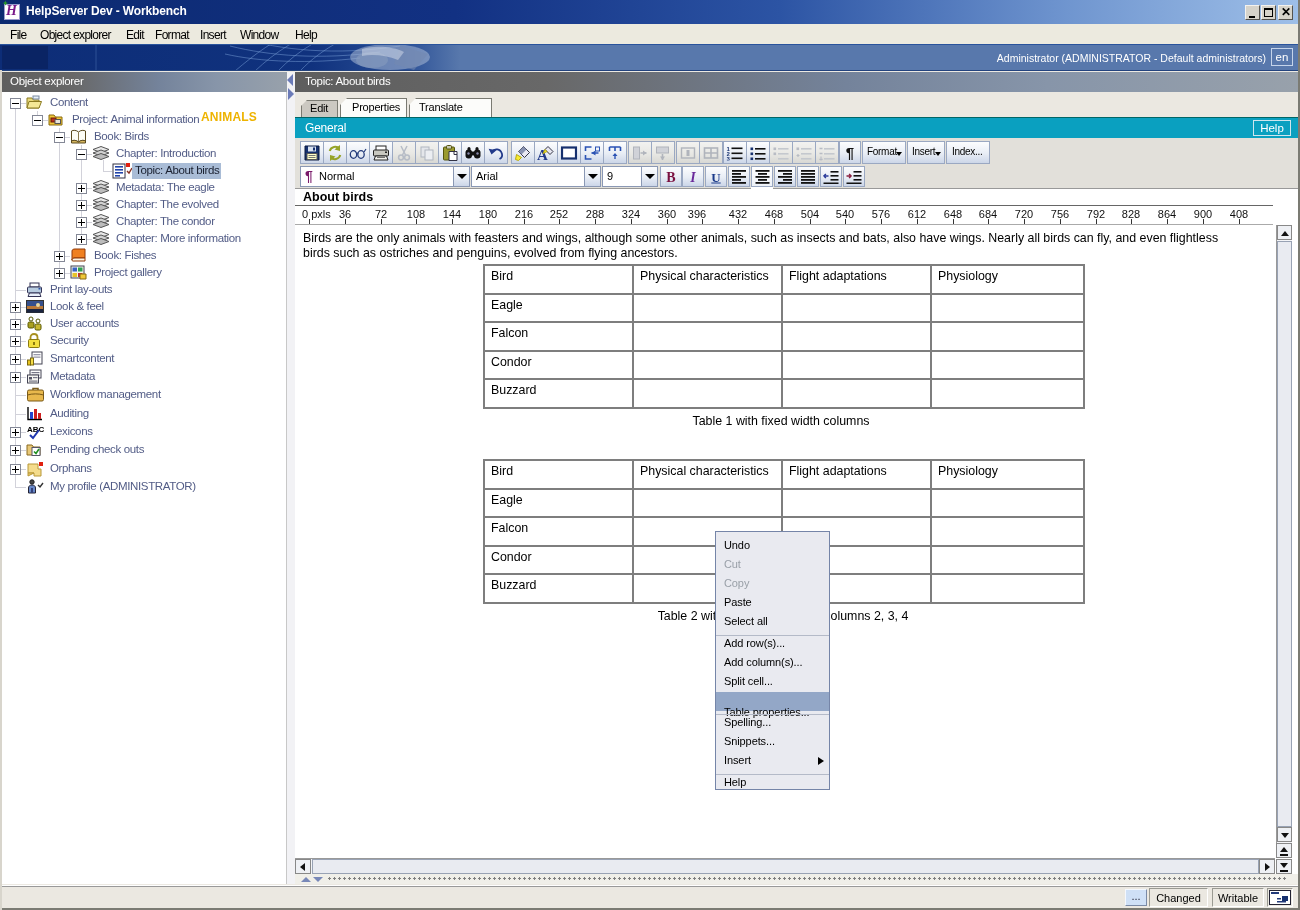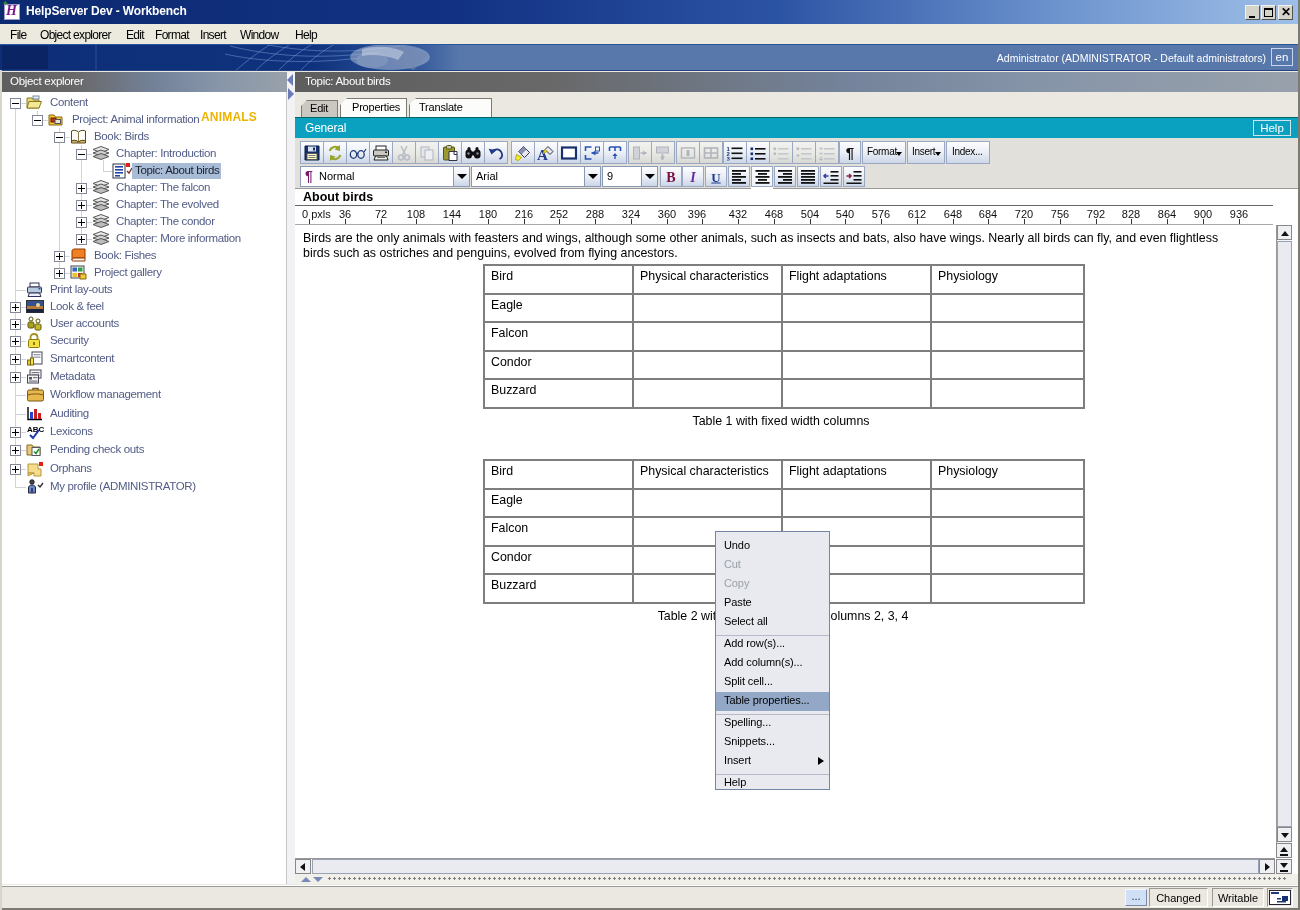--- a/index.html
+++ b/index.html
@@ -140,21 +140,21 @@
 <div class="ab" style="left:130px;top:71px;width:89px;height:16px;background:#a9bcd6;"></div>
 <span class="ab txt" style="left:133px;top:72px;font-size:11.5px;letter-spacing:-0.35px;color:#1a2030;">Topic: About birds</span>
 <div class="ab" style="left:74px;top:91px;width:11px;height:11px;background:#fff;border:1px solid #848896;"></div>
 <div class="ab" style="left:76px;top:96px;width:7px;height:1px;background:#000;"></div>
 <div class="ab" style="left:79px;top:93px;width:1px;height:7px;background:#000;"></div>
 <div class="ab" style="left:90px;top:88px;"><svg width="18" height="14" viewBox="0 0 18 14">
         <path d="M9 0.5 L17 3.5 L9 6.5 L1 3.5 Z" fill="#e8e8e8" stroke="#555"></path>
         <path d="M9 4 L17 7 L9 10 L1 7 Z" fill="#d0d0d0" stroke="#555"></path>
         <path d="M9 7.5 L17 10.5 L9 13.5 L1 10.5 Z" fill="#bcbcbc" stroke="#555"></path>
       </svg></div>
-<span class="ab txt" style="left:114px;top:89px;font-size:11.5px;letter-spacing:-0.35px;color:#525c86;">Chapter: The falcon</span>
+<span class="ab txt" style="left:114px;top:89px;font-size:11.5px;letter-spacing:-0.35px;color:#525c86;">Metadata: The eagle</span>
 <div class="ab" style="left:74px;top:108px;width:11px;height:11px;background:#fff;border:1px solid #848896;"></div>
 <div class="ab" style="left:76px;top:113px;width:7px;height:1px;background:#000;"></div>
 <div class="ab" style="left:79px;top:110px;width:1px;height:7px;background:#000;"></div>
 <div class="ab" style="left:90px;top:105px;"><svg width="18" height="14" viewBox="0 0 18 14">
         <path d="M9 0.5 L17 3.5 L9 6.5 L1 3.5 Z" fill="#e8e8e8" stroke="#555"></path>
         <path d="M9 4 L17 7 L9 10 L1 7 Z" fill="#d0d0d0" stroke="#555"></path>
         <path d="M9 7.5 L17 10.5 L9 13.5 L1 10.5 Z" fill="#bcbcbc" stroke="#555"></path>
       </svg></div>
 <span class="ab txt" style="left:114px;top:106px;font-size:11.5px;letter-spacing:-0.35px;color:#525c86;">Chapter: The evolved</span>
 <div class="ab" style="left:74px;top:125px;width:11px;height:11px;background:#fff;border:1px solid #848896;"></div>
@@ -620,21 +620,21 @@
 <span class="ab txt" style="left:586px;top:2px;font-size:11px;color:#111;transform:translateX(-50%);">576</span>
 <span class="ab txt" style="left:622px;top:2px;font-size:11px;color:#111;transform:translateX(-50%);">612</span>
 <span class="ab txt" style="left:658px;top:2px;font-size:11px;color:#111;transform:translateX(-50%);">648</span>
 <span class="ab txt" style="left:693px;top:2px;font-size:11px;color:#111;transform:translateX(-50%);">684</span>
 <span class="ab txt" style="left:729px;top:2px;font-size:11px;color:#111;transform:translateX(-50%);">720</span>
 <span class="ab txt" style="left:765px;top:2px;font-size:11px;color:#111;transform:translateX(-50%);">756</span>
 <span class="ab txt" style="left:801px;top:2px;font-size:11px;color:#111;transform:translateX(-50%);">792</span>
 <span class="ab txt" style="left:836px;top:2px;font-size:11px;color:#111;transform:translateX(-50%);">828</span>
 <span class="ab txt" style="left:872px;top:2px;font-size:11px;color:#111;transform:translateX(-50%);">864</span>
 <span class="ab txt" style="left:908px;top:2px;font-size:11px;color:#111;transform:translateX(-50%);">900</span>
-<span class="ab txt" style="left:944px;top:2px;font-size:11px;color:#111;transform:translateX(-50%);">936</span>
+<span class="ab txt" style="left:944px;top:2px;font-size:11px;color:#111;transform:translateX(-50%);">408</span>
 <div class="ab" style="left:14px;top:13px;width:1px;height:5px;background:#333;"></div>
 <div class="ab" style="left:50px;top:13px;width:1px;height:5px;background:#333;"></div>
 <div class="ab" style="left:86px;top:13px;width:1px;height:5px;background:#333;"></div>
 <div class="ab" style="left:121px;top:13px;width:1px;height:5px;background:#333;"></div>
 <div class="ab" style="left:157px;top:13px;width:1px;height:5px;background:#333;"></div>
 <div class="ab" style="left:193px;top:13px;width:1px;height:5px;background:#333;"></div>
 <div class="ab" style="left:229px;top:13px;width:1px;height:5px;background:#333;"></div>
 <div class="ab" style="left:264px;top:13px;width:1px;height:5px;background:#333;"></div>
 <div class="ab" style="left:300px;top:13px;width:1px;height:5px;background:#333;"></div>
 <div class="ab" style="left:336px;top:13px;width:1px;height:5px;background:#333;"></div>
@@ -748,21 +748,21 @@
 <span class="ab txt" style="left:8px;top:7px;font-size:11px;letter-spacing:-0.1px;color:#000;">Undo</span>
 <span class="ab txt" style="left:8px;top:26px;font-size:11px;letter-spacing:-0.1px;color:#9aa0a8;">Cut</span>
 <span class="ab txt" style="left:8px;top:45px;font-size:11px;letter-spacing:-0.1px;color:#9aa0a8;">Copy</span>
 <span class="ab txt" style="left:8px;top:64px;font-size:11px;letter-spacing:-0.1px;color:#000;">Paste</span>
 <span class="ab txt" style="left:8px;top:83px;font-size:11px;letter-spacing:-0.1px;color:#000;">Select all</span>
 <div class="ab" style="left:0px;top:103px;width:113px;height:1px;background:#b4bac8;"></div>
 <span class="ab txt" style="left:8px;top:105px;font-size:11px;letter-spacing:-0.1px;color:#000;">Add row(s)...</span>
 <span class="ab txt" style="left:8px;top:124px;font-size:11px;letter-spacing:-0.1px;color:#000;">Add column(s)...</span>
 <span class="ab txt" style="left:8px;top:143px;font-size:11px;letter-spacing:-0.1px;color:#000;">Split cell...</span>
 <div class="ab" style="left:0px;top:160px;width:113px;height:19px;background:#93a7c7;"></div>
-<span class="ab txt" style="left:8px;top:162px;font-size:11px;letter-spacing:-0.1px;color:#000;">Table properties...</span>
+<span class="ab txt" style="left:8px;top:174px;font-size:11px;letter-spacing:-0.1px;color:#000;">Table properties...</span>
 <div class="ab" style="left:0px;top:182px;width:113px;height:1px;background:#b4bac8;"></div>
 <span class="ab txt" style="left:8px;top:184px;font-size:11px;letter-spacing:-0.1px;color:#000;">Spelling...</span>
 <span class="ab txt" style="left:8px;top:203px;font-size:11px;letter-spacing:-0.1px;color:#000;">Snippets...</span>
 <span class="ab txt" style="left:8px;top:222px;font-size:11px;letter-spacing:-0.1px;color:#000;">Insert</span>
 <div class="ab" style="left:102px;top:225px;width:0;height:0;border-top:4px solid transparent;border-bottom:4px solid transparent;border-left:6px solid #000;"></div>
 <div class="ab" style="left:0px;top:242px;width:113px;height:1px;background:#b4bac8;"></div>
 <span class="ab txt" style="left:8px;top:244px;font-size:11px;letter-spacing:-0.1px;color:#000;">Help</span>
 </div>
 <div class="ab" style="left:1276px;top:225px;width:16px;height:618px;background:#f4f5f8;border-left:1px solid #999;">
 <div class="ab" style="left:0;top:0;width:15px;height:15px;background:#eef0f4;border:1px solid #888;">

